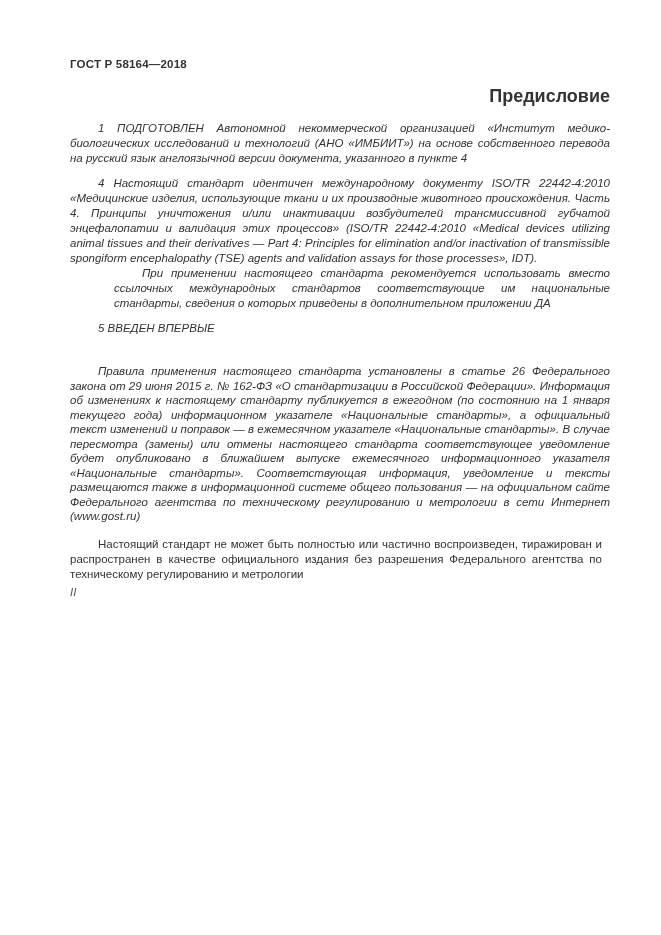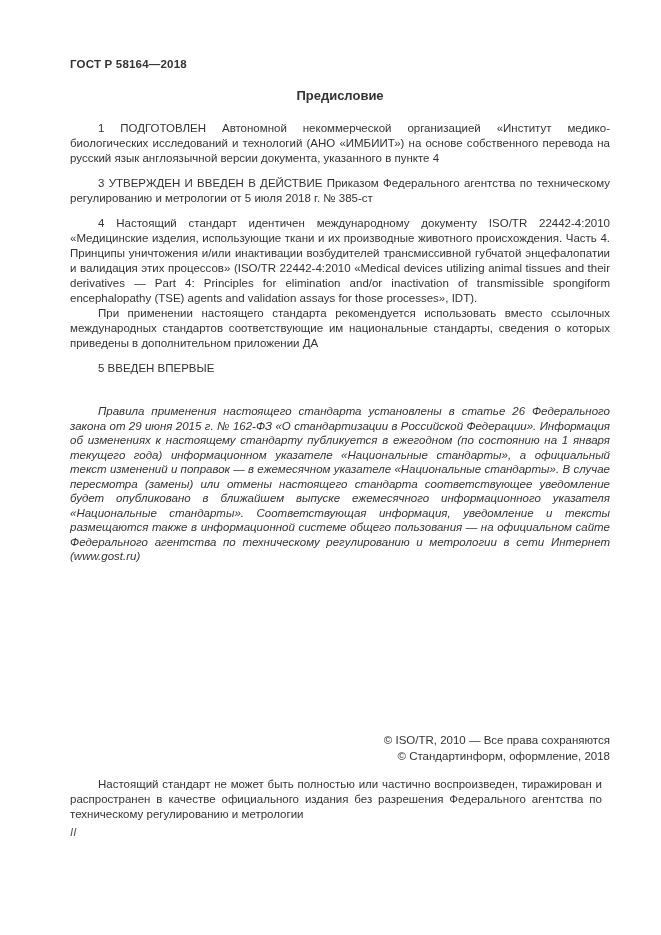--- a/index.html
+++ b/index.html
@@ -25,39 +25,41 @@
     padding: 57px 51px 0 70px; 
     box-sizing: border-box;
   }
   .doc-number {
     font-weight: bold;
     font-size: 11.5px;
     letter-spacing: 0.2px;
   }
   .title {
     margin: 16px 0 0 0;
-    font-size: 13px;
+    font-size: 18px;
     font-weight: bold;
-    text-align: center;
+    text-align: right;
     line-height: 16px;
   }
   p.para {
     margin: 0 0 10px 0;
     text-align: justify;
     text-indent: 28px;
+    font-style: italic;
   }
   p.para.first {
     margin-top: 17px;
   }
   p.para.no-gap {
     margin-bottom: 0;
   }
   p.para.attached {
     margin-top: 0;
     margin-bottom: 0;
+    margin-left: 44px;
   }
   p.para.introduced {
     margin-top: 10px;
     margin-bottom: 3px;
   }
   p.legal {
     margin: 28px 0 0 0;
     font-style: italic;
     text-align: justify;
     text-indent: 28px;
@@ -86,33 +88,28 @@
 <div class="page">
   <div class="content">
 
     <div class="doc-number">ГОСТ Р 58164—2018</div>
 
     <h1 class="title">Предисловие</h1>
 
     <p class="para first">1 ПОДГОТОВЛЕН Автономной некоммерческой организацией «Институт медико-биологических исследований и технологий (АНО «ИМБИИТ») на основе собственного перевода на русский язык англоязычной версии документа, указанного в пункте 4</p>
 
 
-    <p class="para">3 УТВЕРЖДЕН И ВВЕДЕН В ДЕЙСТВИЕ Приказом Федерального агентства по техническому регулированию и метрологии от 5 июля 2018 г. № 385-ст</p>
 
     <p class="para no-gap">4 Настоящий стандарт идентичен международному документу ISO/TR 22442-4:2010 «Медицинские изделия, использующие ткани и их производные животного происхождения. Часть 4. Принципы уничтожения и/или инактивации возбудителей трансмиссивной губчатой энцефалопатии и валидация этих процессов» (ISO/TR 22442-4:2010 «Medical devices utilizing animal tissues and their derivatives — Part 4: Principles for elimination and/or inactivation of transmissible spongiform encephalopathy (TSE) agents and validation assays for those processes», IDT).</p>
 
     <p class="para attached">При применении настоящего стандарта рекомендуется использовать вместо ссылочных международных стандартов соответствующие им национальные стандарты, сведения о которых приведены в дополнительном приложении ДА</p>
 
     <p class="para introduced">5 ВВЕДЕН ВПЕРВЫЕ</p>
 
     <p class="legal">Правила применения настоящего стандарта установлены в статье 26 Федерального закона от 29 июня 2015 г. № 162-ФЗ «О стандартизации в Российской Федерации». Информация об изменениях к настоящему стандарту публикуется в ежегодном (по состоянию на 1 января текущего года) информационном указателе «Национальные стандарты», а официальный текст изменений и поправок — в ежемесячном указателе «Национальные стандарты». В случае пересмотра (замены) или отмены настоящего стандарта соответствующее уведомление будет опубликовано в ближайшем выпуске ежемесячного информационного указателя «Национальные стандарты». Соответствующая информация, уведомление и тексты размещаются также в информационной системе общего пользования — на официальном сайте Федерального агентства по техническому регулированию и метрологии в сети Интернет (www.gost.ru)</p>
 
-    <div class="copyright">
-      <div>© ISO/TR, 2010 — Все права сохраняются</div>
-      <div>© Стандартинформ, оформление, 2018</div>
-    </div>
 
     <p class="restriction">Настоящий стандарт не может быть полностью или частично воспроизведен, тиражирован и распространен в качестве официального издания без разрешения Федерального агентства по техническому регулированию и метрологии</p>
 
     <div class="page-number">II</div>
 
   </div>
 </div>
 
 </body></html>

